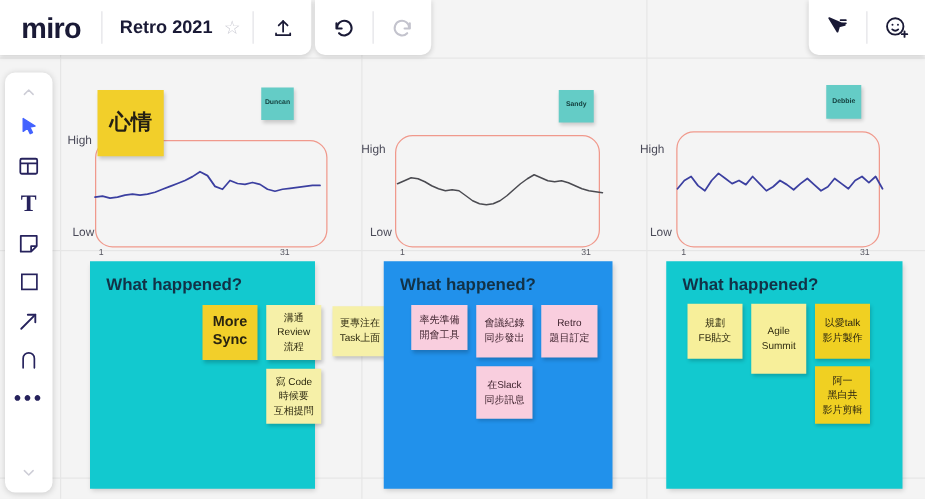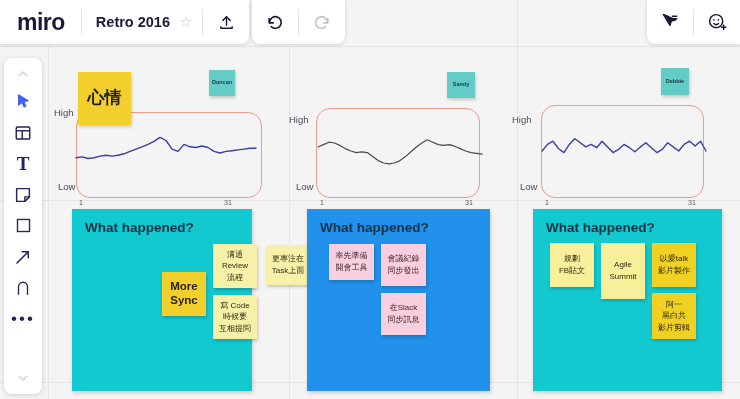--- a/index.html
+++ b/index.html
@@ -186,21 +186,21 @@
     flex-direction: column;
     align-items: center;
     justify-content: center;
     text-align: center;
     font-size: 8px;
     line-height: 1.45;
     overflow: hidden;
     padding: 2px;
   }
   .note.big { font-size: 11.5px; font-weight: 600; line-height: 1.2; }
-  .note.y-dark { background: #f2cf2a; color: #2a2410; margin-top: 28px; }
+  .note.y-dark { background: #f2cf2a; color: #2a2410; }
   .note.y-light { background: #f6f0a8; color: #2e2a10; }
   .note.pink { background: #f9cede; color: #3a1f2a; }
   .note.y-mid { background: #f7ef9a; color: #2e2a10; }
   .note.y-gold { background: #f0d022; color: #2a2410; }
   .note span { display: block; }
 </style>
 </head>
 <body>
 
 <div id="canvas">
@@ -273,20 +273,24 @@
 <div class="card" id="card-2" style="left: 307px; top: 209px; width: 183px; height: 182px; background: rgb(33, 145, 235);">
   <div class="card-title">What happened?</div>
 <div class="note pink" style="left: 22px; top: 35px; width: 45px; height: 36px;">
       <span>率先準備</span>
       <span>開會工具</span>
     </div>
     <div class="note pink" style="left: 74px; top: 35px; width: 45px; height: 42px;">
       <span>會議紀錄</span>
       <span>同步發出</span>
     </div>
+    <div class="note pink" style="left: 126px; top: 35px; width: 45px; height: 42px;">
+      <span>Retro</span>
+      <span>題目訂定</span>
+    </div>
     <div class="note pink" style="left: 74px; top: 84px; width: 45px; height: 42px;">
       <span>在Slack</span>
       <span>同步訊息</span>
     </div>
   </div>
 <div class="card" id="card-3" style="left: 533px; top: 209px; width: 189px; height: 182px; background: rgb(18, 201, 207);">
   <div class="card-title">What happened?</div>
 <div class="note y-mid" style="left: 17px; top: 34px; width: 44px; height: 44px;">
       <span>規劃</span>
       <span>FB貼文</span>
@@ -303,21 +307,21 @@
       <span>阿一</span>
       <span>黑白共</span>
       <span>影片剪輯</span>
     </div>
   </div>
 
 <div id="topbar">
   <div class="bar-group" id="group-left">
     <span class="logo">miro</span>
     <span class="vsep"></span>
-    <span class="board-title">Retro 2016</span>
+    <span class="board-title">Retro 2021</span>
     <span class="star">☆</span>
     <span class="vsep"></span>
     <span class="icon-btn wide">
       <svg width="17" height="17" viewBox="0 0 24 24" fill="none" stroke="#1a1a36" stroke-width="2" stroke-linecap="round" stroke-linejoin="round">
         <path d="M12 16V4"></path>
           <path d="M7 9l5-5 5 5"></path>
           <path d="M4 18v2h16v-2"></path>
       </svg>
     </span>
   </div>

